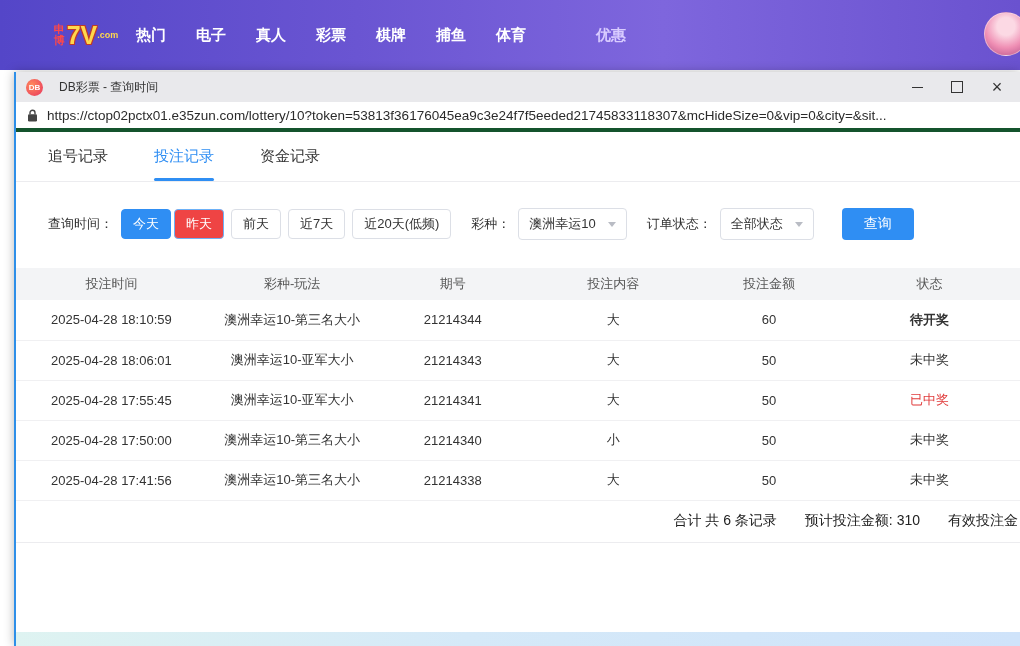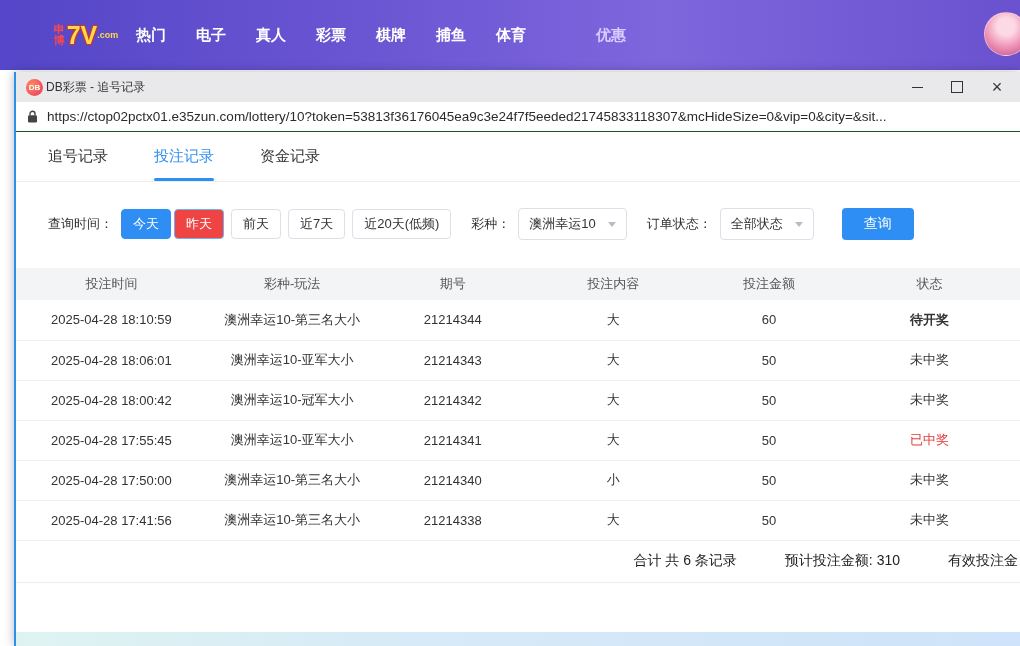--- a/index.html
+++ b/index.html
@@ -22,32 +22,32 @@
   .avatar { position:absolute; right:-8px; top:12px; width:44px; height:44px; border-radius:50%;
     background:radial-gradient(circle at 50% 32%,#fcd9e4 25%,#ef8fb4 60%,#b44f88 100%);
     border:1px solid rgba(255,255,255,.4); cursor:pointer; }
 
   
   .window { position:absolute; left:14px; top:72px; width:1006px; height:574px;
     background:#ffffff; border-left:2px solid #2e8fe8; box-shadow:0 0 10px rgba(0,0,0,.28);
     display:flex; flex-direction:column; }
 
   .title-bar { height:30px; background:#e9e9ec; display:flex; align-items:center;
-    padding:0 10px; gap:3px; flex:0 0 auto; }
+    padding:0 10px; gap:16px; flex:0 0 auto; }
   .favicon { width:17px; height:17px; border-radius:50%; flex:0 0 auto;
     background:radial-gradient(circle at 35% 35%,#ff8a5c,#e8345e);
     color:#fff; font-size:8px; font-weight:bold; display:flex; align-items:center; justify-content:center; }
   .win-title { font-size:12px; color:#333; }
   .win-controls { margin-left:auto; display:flex; align-items:center; gap:26px; padding-right:6px; }
   .ctrl { width:14px; height:14px; display:flex; align-items:center; justify-content:center; cursor:pointer; }
   .ctrl-min::after { content:""; width:11px; height:1px; background:#333; }
   .ctrl-max::after { content:""; width:10px; height:10px; border:1px solid #333; }
   .ctrl-close { font-size:18px; color:#333; line-height:14px; }
 
-  .addr-bar { height:30px; background:#fff; border-bottom:1px solid #14532d;
+  .addr-bar { height:30px; background:#fff; border-bottom:4px solid #14532d;
     display:flex; align-items:center; padding:0 11px; gap:9px; flex:0 0 auto; cursor:text; }
   .url { font-size:13.5px; color:#2b2b2b; white-space:nowrap; overflow:hidden; }
 
   
   .page { flex:1; display:flex; flex-direction:column; background:#fff; overflow:hidden; }
 
   .tabs { display:flex; gap:46px; padding:0 32px; border-bottom:1px solid #ececef;
     height:50px; align-items:stretch; flex:0 0 auto; }
   .tab { font-size:15px; color:#333; display:flex; align-items:center; position:relative; cursor:pointer; }
   .tab.active { color:#2f8ef3; }
@@ -70,21 +70,21 @@
   .gap-lg { margin-left:20px; }
   .query-btn { height:32px; width:72px; background:#2f8ef3; color:#fff; font-size:14px;
     border:none; border-radius:4px; cursor:pointer; margin-left:28px; }
 
   table { width:100%; border-collapse:collapse; table-layout:fixed; margin-top:28px; }
   thead th { background:#f3f4f6; font-weight:normal; color:#555; font-size:13px; height:32px; text-align:center; }
   tbody td { height:40px; text-align:center; font-size:13px; color:#333; border-bottom:1px solid #f0f0f2;
     white-space:nowrap; overflow:hidden; }
 
   .summary { height:42px; border-bottom:1px solid #ececef; display:flex; align-items:center;
-    justify-content:flex-end; gap:48px; font-size:14px; color:#222; padding-right:2px; flex:0 0 auto;
+    justify-content:flex-end; gap:28px; font-size:14px; color:#222; padding-right:2px; flex:0 0 auto;
     white-space:nowrap; }
 
   .window-bottom { margin-top:auto; height:14px; flex:0 0 auto;
     background:linear-gradient(90deg,#def3f1 0%,#d5e9f8 45%,#cfe3fa 100%); }
 </style>
 </head>
 <body>
 
 <div class="top-bar">
   <div class="logo">
@@ -102,21 +102,21 @@
     <span class="nav-item">体育</span>
     <span class="nav-item dim">优惠</span>
   </div>
   <div class="avatar"></div>
 </div>
 
 <div class="window">
 
   <div class="title-bar">
     <div class="favicon">DB</div>
-    <span class="win-title">DB彩票 - 追号记录</span>
+    <span class="win-title">DB彩票 - 查询时间</span>
     <div class="win-controls">
       <span class="ctrl ctrl-min"></span>
       <span class="ctrl ctrl-max"></span>
       <span class="ctrl ctrl-close">×</span>
     </div>
   </div>
 
   <div class="addr-bar">
     <span style="display:flex;">
       <svg width="11" height="13" viewBox="0 0 11 13">
@@ -188,28 +188,20 @@
         </tr>
         <tr>
           <td>2025-04-28 18:06:01</td>
           <td>澳洲幸运10-亚军大小</td>
           <td>21214343</td>
           <td>大</td>
           <td>50</td>
           <td style="color: rgb(51, 51, 51);">未中奖</td>
         </tr>
         <tr>
-          <td>2025-04-28 18:00:42</td>
-          <td>澳洲幸运10-冠军大小</td>
-          <td>21214342</td>
-          <td>大</td>
-          <td>50</td>
-          <td style="color: rgb(51, 51, 51);">未中奖</td>
-        </tr>
-        <tr>
           <td>2025-04-28 17:55:45</td>
           <td>澳洲幸运10-亚军大小</td>
           <td>21214341</td>
           <td>大</td>
           <td>50</td>
           <td style="color: rgb(224, 58, 58);">已中奖</td>
         </tr>
         <tr>
           <td>2025-04-28 17:50:00</td>
           <td>澳洲幸运10-第三名大小</td>

